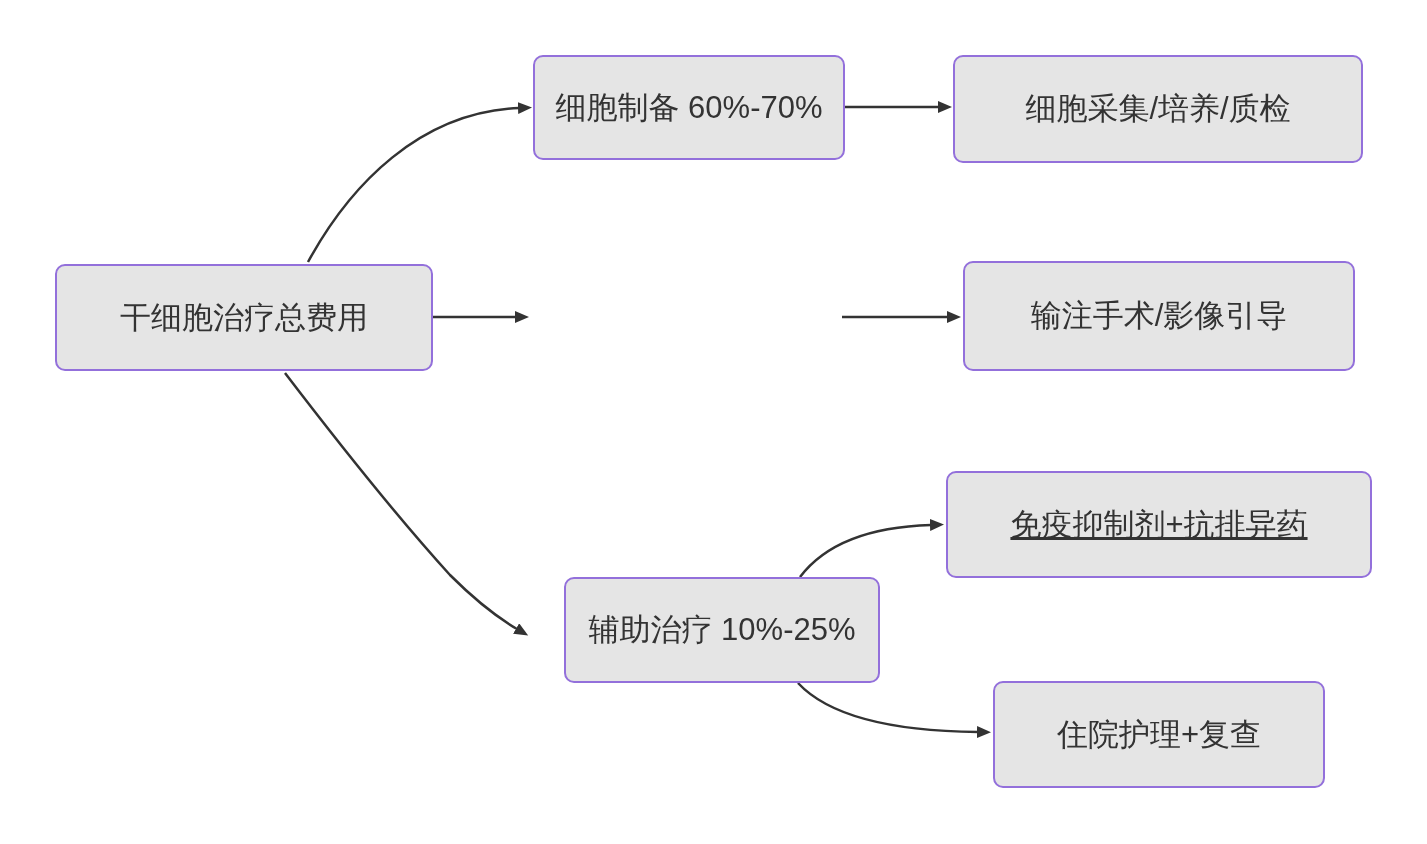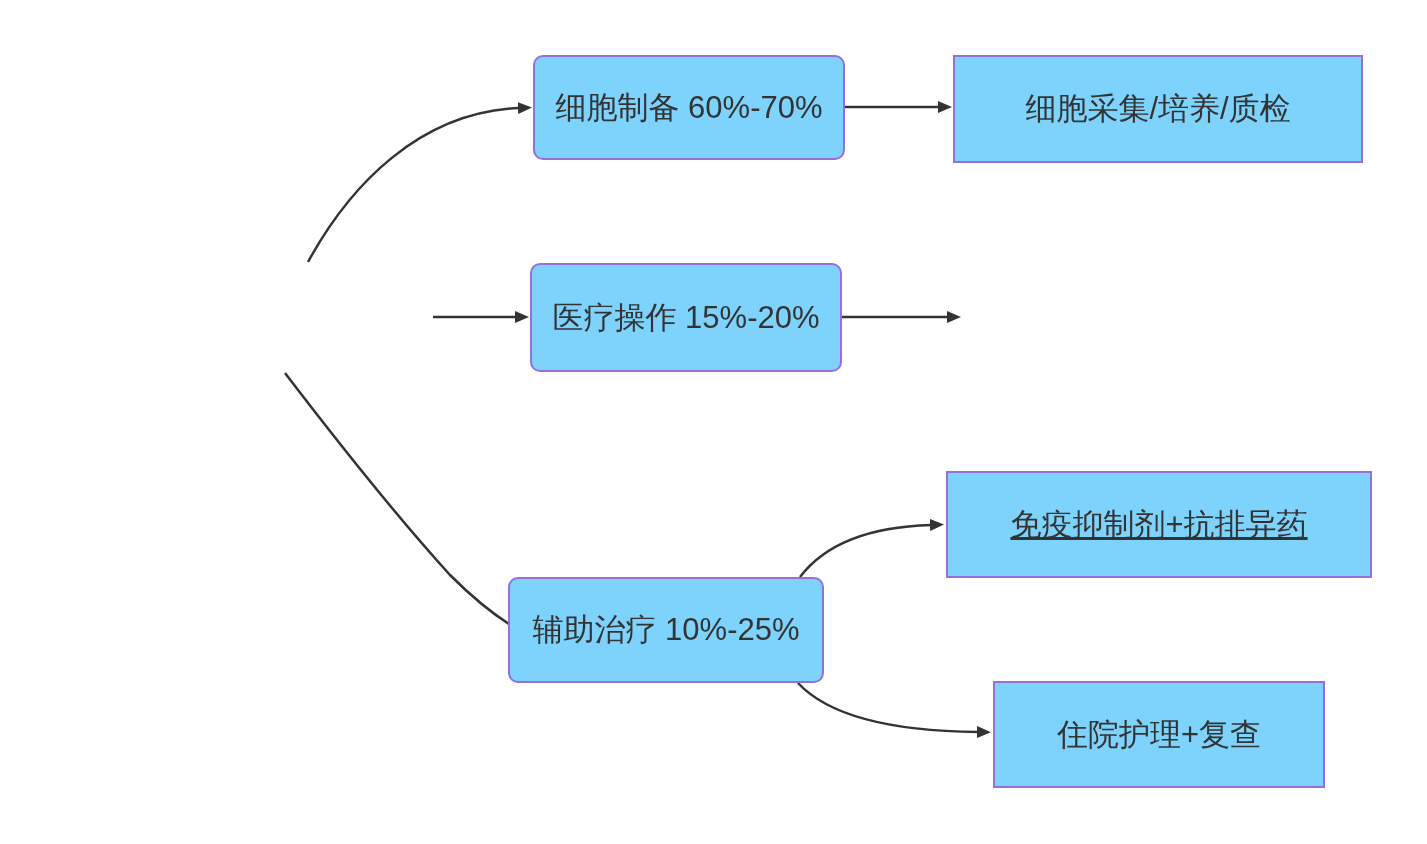--- a/index.html
+++ b/index.html
@@ -23,40 +23,40 @@
     height: 844px;
   }
   .edge {
     fill: none;
     stroke: #333333;
     stroke-width: 2.5px;
   }
   .node {
     position: absolute;
     box-sizing: border-box;
-    background: #7dd3fc;
+    background: #e5e5e5;
     border: 2px solid #9370DB;
     color: #333333;
     font-size: 31px;
     line-height: 1.2;
     display: flex;
     align-items: center;
     justify-content: center;
     text-align: center;
     white-space: nowrap;
   }
   .node.rounded { border-radius: 10px; }
-  .node.rect    { border-radius: 0; }
+  .node.rect    { border-radius: 10px; }
 
   .node-root        { left: 55px;  top: 264px; width: 378px; height: 107px; }
   .node-prep        { left: 533px; top: 55px;  width: 312px; height: 105px; }
   .node-prep-detail { left: 953px; top: 55px;  width: 410px; height: 108px; }
   .node-med         { left: 530px; top: 263px; width: 312px; height: 109px; }
   .node-med-detail  { left: 963px; top: 261px; width: 392px; height: 110px; }
-  .node-aux         { left: 508px; top: 577px; width: 316px; height: 106px; }
+  .node-aux         { left: 564px; top: 577px; width: 316px; height: 106px; }
   .node-aux-d1      { left: 946px; top: 471px; width: 426px; height: 107px; text-decoration: underline; }
   .node-aux-d2      { left: 993px; top: 681px; width: 332px; height: 107px; text-align: center; }
 </style>
 </head>
 <body>
 
 <div class="canvas">
 
   <svg class="edges-layer" width="1427" height="844" viewBox="0 0 1427 844" xmlns="http://www.w3.org/2000/svg">
     <defs>
@@ -66,27 +66,28 @@
     </defs>
     <path class="edge" d="M308,262 C350,185 420,112 519,108" marker-end="url(#arrow)"></path>
     <path class="edge" d="M433,317 L516,317" marker-end="url(#arrow)"></path>
     <path class="edge" d="M285,373 C340,445 400,520 450,575 C480,605 500,619 517,629" marker-end="url(#arrow)"></path>
     <path class="edge" d="M845,107 L939,107" marker-end="url(#arrow)"></path>
     <path class="edge" d="M842,317 L948,317" marker-end="url(#arrow)"></path>
     <path class="edge" d="M800,577 C822,548 862,527 931,525" marker-end="url(#arrow)"></path>
     <path class="edge" d="M798,683 C825,712 880,731 978,732" marker-end="url(#arrow)"></path>
   </svg>
 
+  <div class="node rect node-root">干细胞治疗总费用</div>
 
   <div class="node rounded node-prep">细胞制备 60%-70%</div>
 
   <div class="node rect node-prep-detail">细胞采集/培养/质检</div>
 
-  <div class="node rounded node-med">医疗操作 15%-20%</div>
 
+  <div class="node rect node-med-detail">输注手术/影像引导</div>
 
   <div class="node rounded node-aux">辅助治疗 10%-25%</div>
 
   <div class="node rect node-aux-d1">免疫抑制剂+抗排异药</div>
 
   <div class="node rect node-aux-d2">住院护理+复查</div>
 
 </div>
 
 </body></html>

